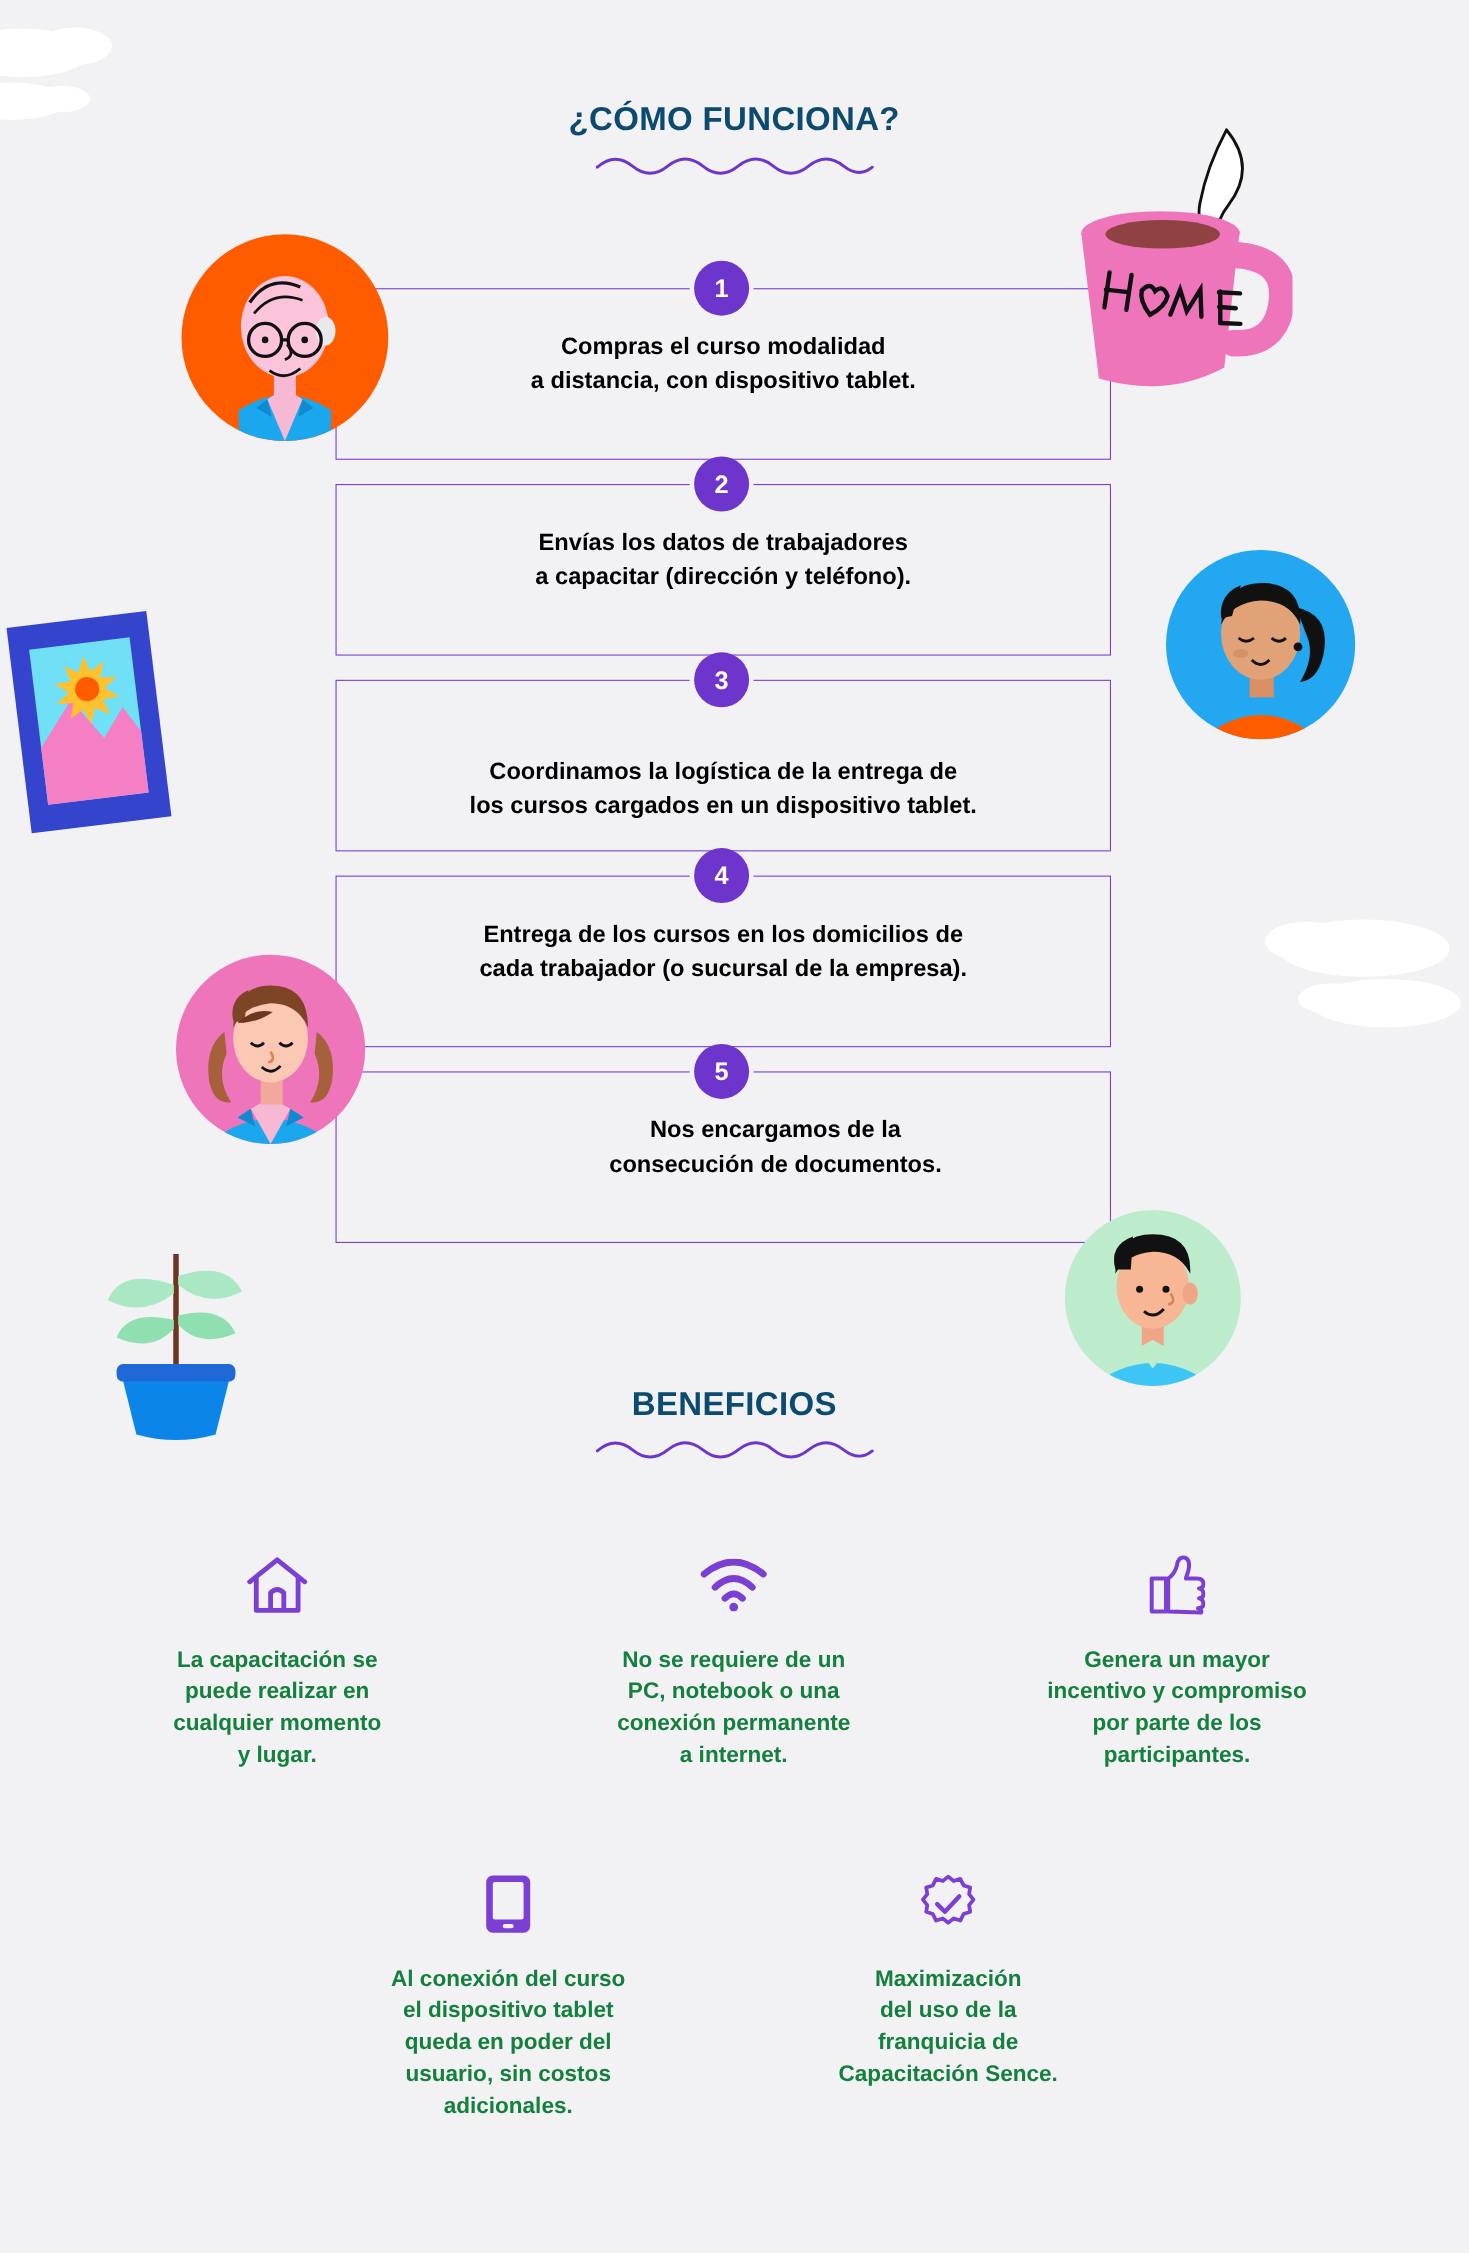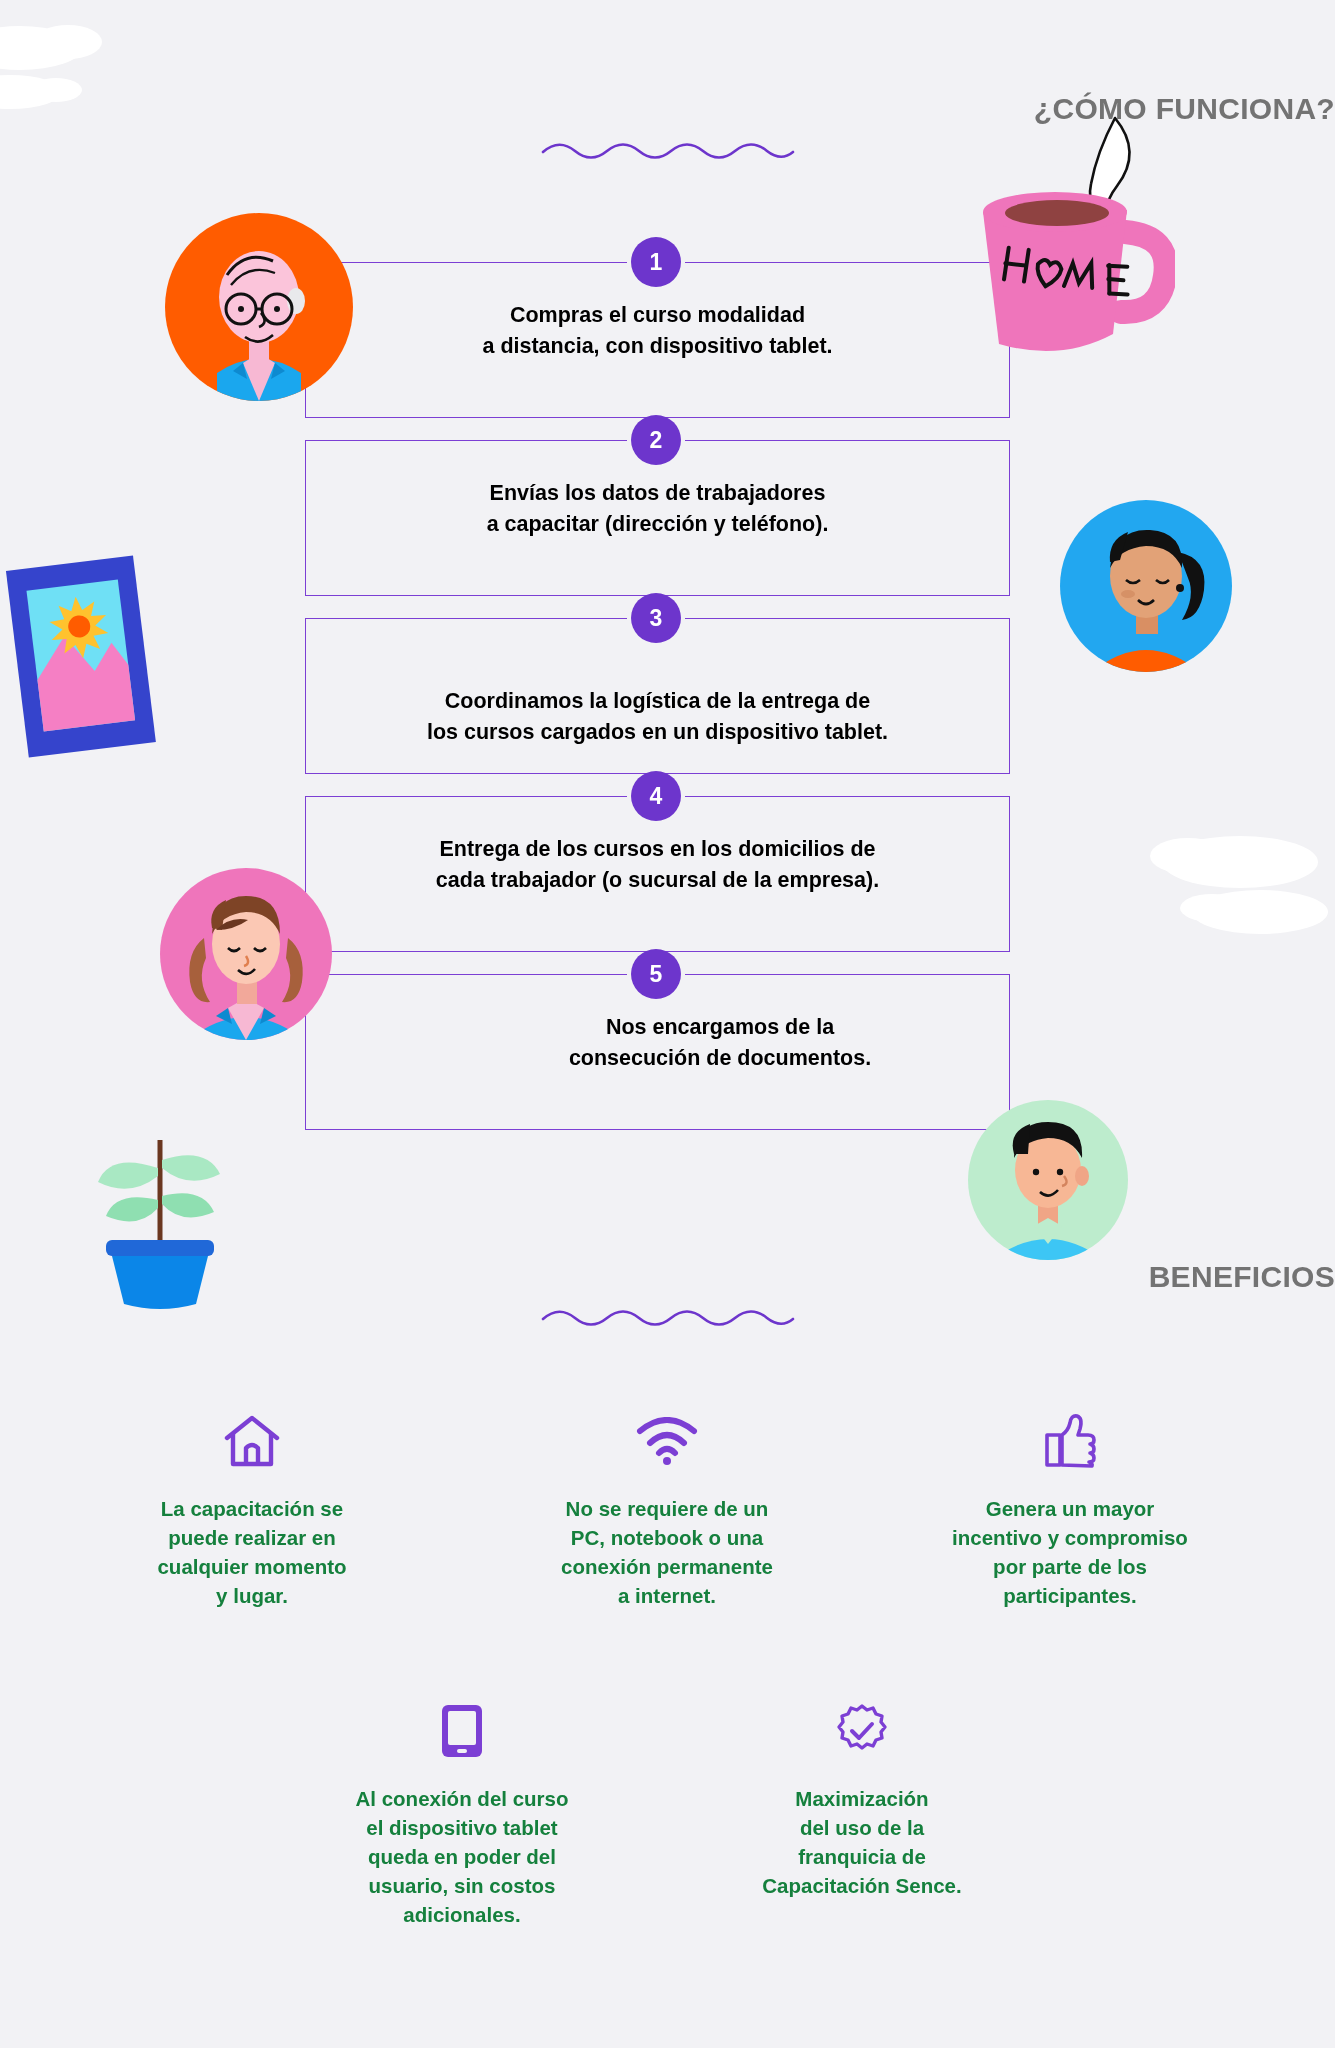--- a/index.html
+++ b/index.html
@@ -14,25 +14,25 @@
     position: relative;
     width: 1335px;
     height: 2048px;
     background: #f2f2f5;
   }
 
   
   .section-heading {
     position: absolute;
     width: 100%;
-    text-align: right;
+    text-align: center;
     font-size: 30px;
     font-weight: bold;
     letter-spacing: 0.3px;
-    color: #737373;
+    color: #0c4a6e;
   }
   #title-como { top: 92px; }
   #title-beneficios { top: 1260px; }
 
   .wave {
     position: absolute;
     left: 50%;
     transform: translateX(-50%);
   }
   #wave-1 { top: 138px; }
@@ -164,21 +164,21 @@
       </div>
     <div style="position:absolute; left:627px; top:790px; width:58px; height:12px; background:#f2f2f5; z-index:5;"></div>
     <div class="step-text" style="left:295px; top:834px; width:725px;">Entrega de los cursos en los domicilios de
 cada trabajador (o sucursal de la empresa).</div>
 
     <div class="step-box" style="left:305px; top:974px; width:705px; height:156px;"></div>
     <div class="step-num" style="left:631px; top:949px;">
         <span>5</span>
       </div>
     <div style="position:absolute; left:627px; top:968px; width:58px; height:12px; background:#f2f2f5; z-index:5;"></div>
-    <div class="step-text" style="left:305px; top:1012px; width:830px;">Nos encargamos de la
+    <div class="step-text" style="left:290px; top:1012px; width:830px;">Nos encargamos de la
 consecución de documentos.</div>
 
   </div>
 
   <div class="avatar" style="left:165px; top:213px; width:188px; height:188px; background:#ff5c00;">
     <svg width="188" height="188" viewBox="0 0 188 188">
 
       <path d="M52 188 L52 160 Q94 132 136 160 L136 188 Z" fill="#1aa7ee"></path>
       <path d="M78 150 L94 188 L110 150 L94 140 Z" fill="#f7b8d3"></path>
 

